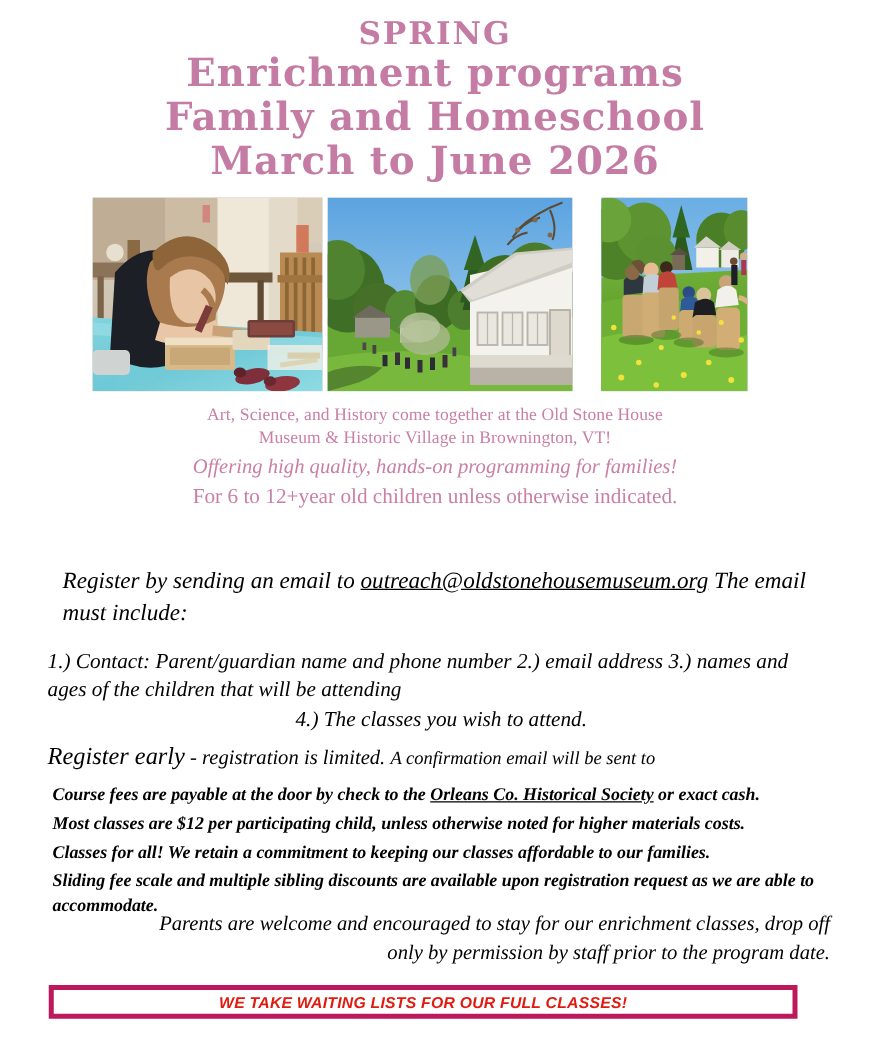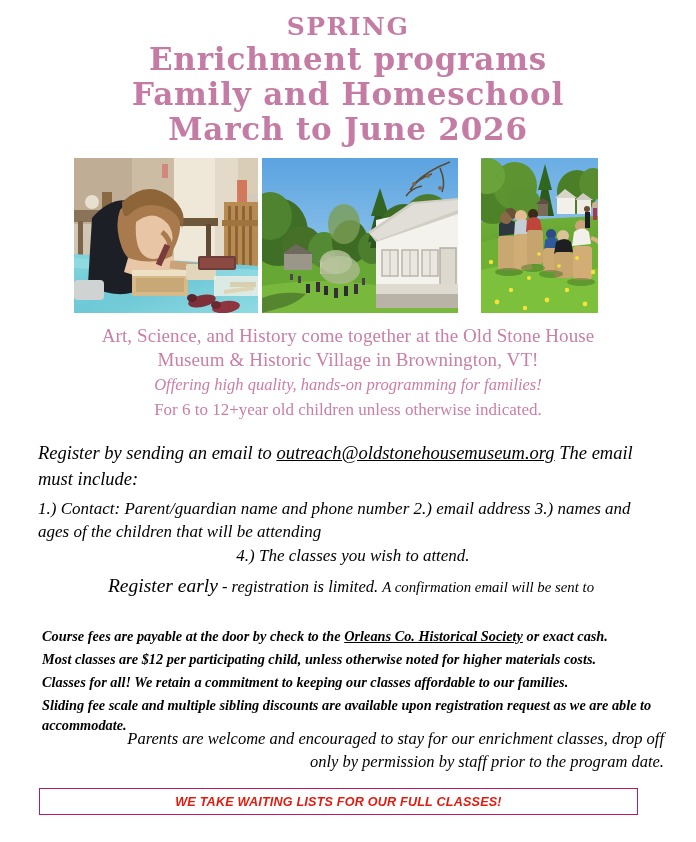--- a/index.html
+++ b/index.html
@@ -73,21 +73,21 @@
   
   .subtitle-block {
     position: absolute;
     left: 0;
     top: 324px;
     width: 696px;
     text-align: center;
     color: #c97fa6;
   }
   .s-main {
-    font-size: 19px;
+    font-size: 14px;
     line-height: 1.27;
     letter-spacing: 0.1px;
   }
   .s-italic {
     font-size: 16.5px;
     font-style: italic;
     line-height: 1.45;
     margin-top: 1px;
   }
   .s-small {
@@ -101,40 +101,39 @@
     position: absolute;
     left: 38px;
     top: 440px;
     width: 626px;
     color: #000000;
   }
   .p-reg {
     font-style: italic;
     font-size: 18.5px;
     line-height: 1.42;
-    margin: 0;
+    margin: 12px;
   }
   .p-items {
     font-style: italic;
     font-size: 17px;
     line-height: 1.36;
     margin: 4px 0 0 0;
   }
   .p-items2 {
     font-style: italic;
     font-size: 17px;
     line-height: 1.36;
     margin: 1px 0 0 0;
     padding-left: 4px;
     text-align: center;
   }
   .p-early {
     margin: 6px 0 0 0;
     line-height: 1.32;
-    text-align: center;
   }
   .p-early .lead {
     font-style: italic;
     font-size: 19.5px;
   }
   .p-early .rest {
     font-style: italic;
     font-size: 16.5px;
   }
   .p-early .tail {
@@ -179,21 +178,21 @@
     text-align: right;
   }
 
   
   .wait-box {
     position: absolute;
     left: 39px;
     top: 788px;
     width: 599px;
     height: 27px;
-    border: 1px solid #be185d;
+    border: 4px solid #be185d;
     display: flex;
     align-items: center;
     justify-content: center;
     box-sizing: border-box;
   }
   .wait-text {
     color: #e01b10;
     font-family: "Liberation Sans", "DejaVu Sans", sans-serif;
     font-weight: bold;
     font-style: italic;

